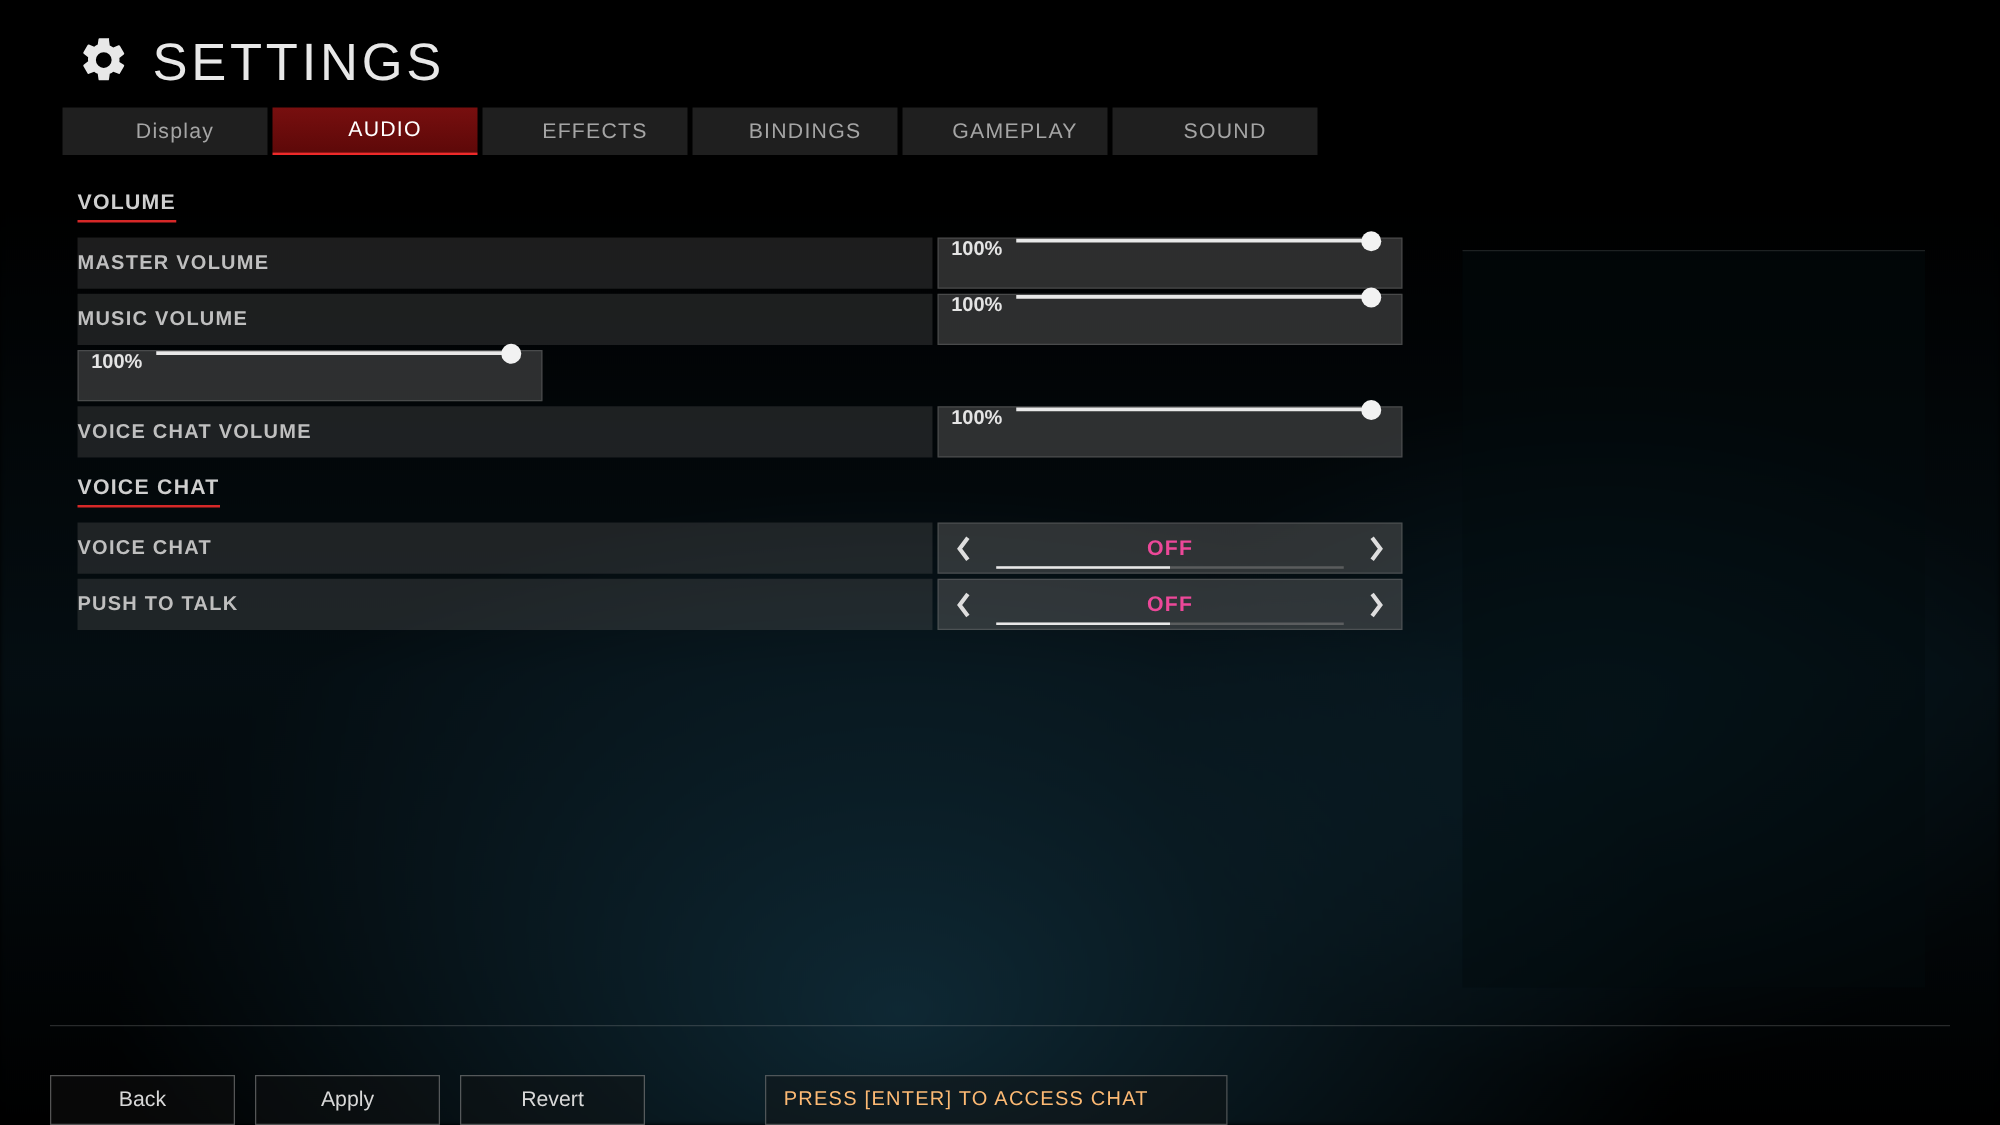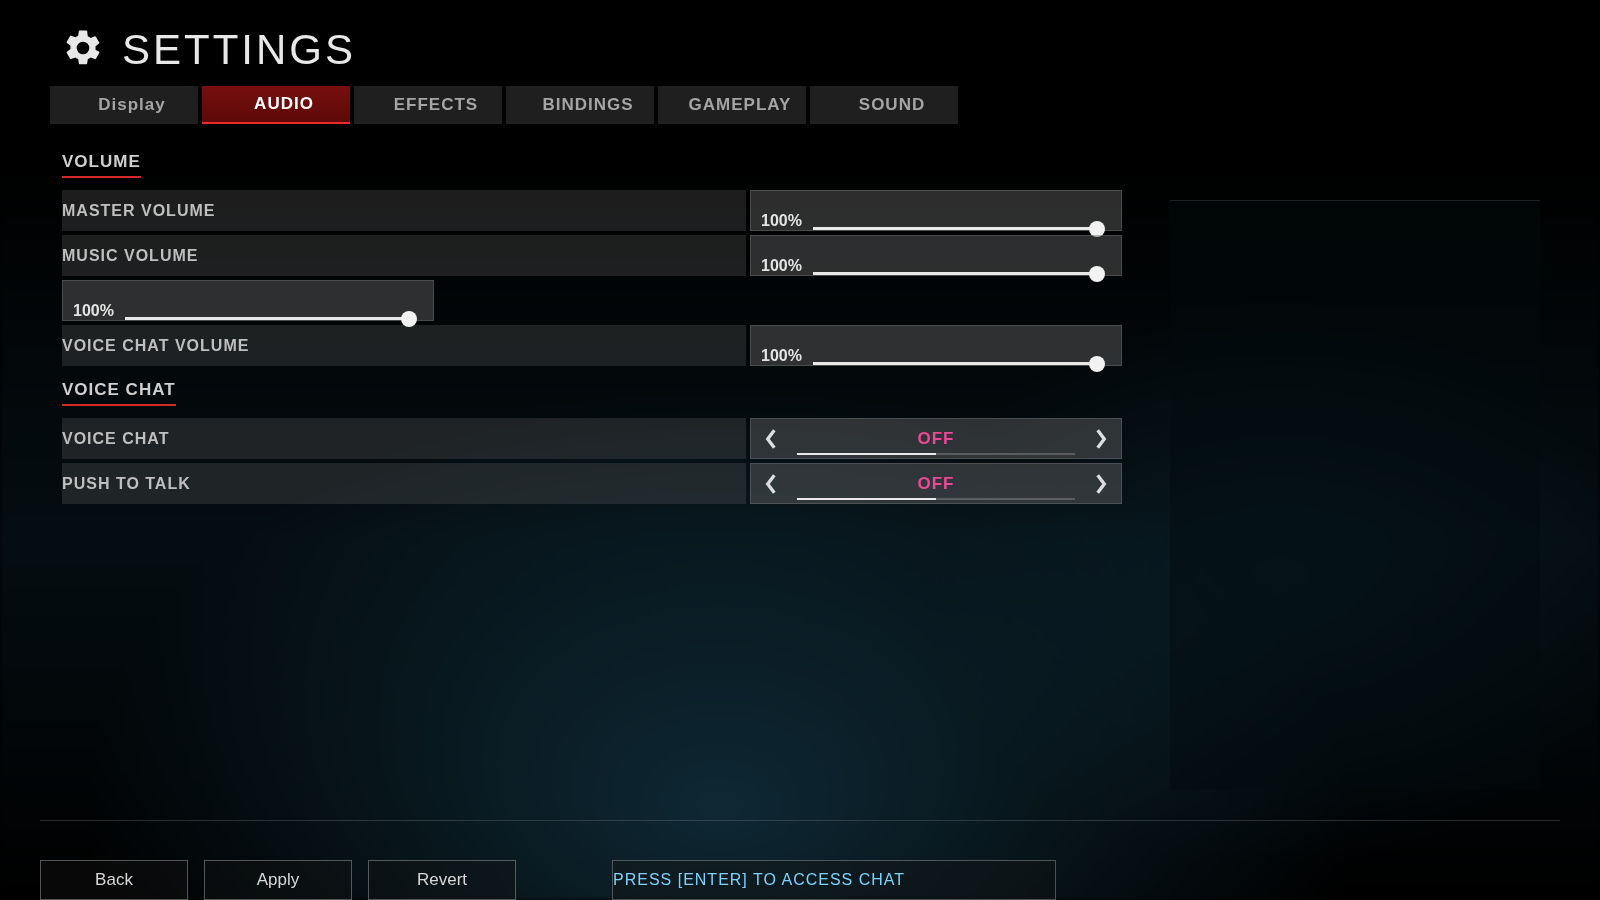--- a/index.html
+++ b/index.html
@@ -41,28 +41,28 @@
     font-stretch: condensed;
   }
   .tabs {
     position: absolute;
     left: 50px;
     top: 86px;
     display: flex;
     gap: 4px;
   }
   .tab {
-    width: 148px;
+    width: 164px;
     height: 38px;
     background: rgba(90,90,90,0.35);
     display: flex;
     align-items: center;
     justify-content: center;
     font-size: 17px;
-    font-weight: 700;
+    font-weight: 400;
     letter-spacing: 1px;
     color: #a5a5a5;
     cursor: pointer;
     font-stretch: condensed;
     padding-left: 16px;
   }
   .tab.active {
     background: linear-gradient(rgba(160,20,20,0.75), rgba(110,10,10,0.85));
     color: #fff;
     border-bottom: 2px solid #ef2a2a;
@@ -99,21 +99,21 @@
     font-weight: 700;
     letter-spacing: 1px;
     color: #bfbfbf;
     font-stretch: condensed;
   }
   .row .control {
     flex: 0 0 372px;
     background: rgba(100,100,100,0.45);
     border: 1px solid rgba(160,160,160,0.25);
     display: flex;
-    align-items: flex-end;
+    align-items: flex-start;
     position: relative;
   }
   .slider-val {
     width: 62px;
     text-align: left;
     padding-left: 10px;
     font-size: 16px;
     font-weight: 700;
     color: #e4e4e4;
     font-stretch: condensed;
@@ -215,29 +215,30 @@
     background: rgba(20,20,20,0.4);
     display: flex;
     align-items: center;
     justify-content: center;
     font-size: 17px;
     color: #d8d8d8;
     cursor: pointer;
   }
   .chatbox {
     margin-left: 80px;
-    width: 444px;
+    width: 370px;
     height: 40px;
     border: 1px solid rgba(160,160,160,0.45);
     background: rgba(20,20,20,0.4);
     display: flex;
     align-items: center;
+    padding-left: 14px;
     font-size: 16px;
     letter-spacing: 1px;
-    color: #7dd3fc;
+    color: #fdba74;
     font-stretch: condensed;
   }
 </style>
 </head>
 <body>
 
 <div class="bg"></div>
 
 <div class="stage">
 

